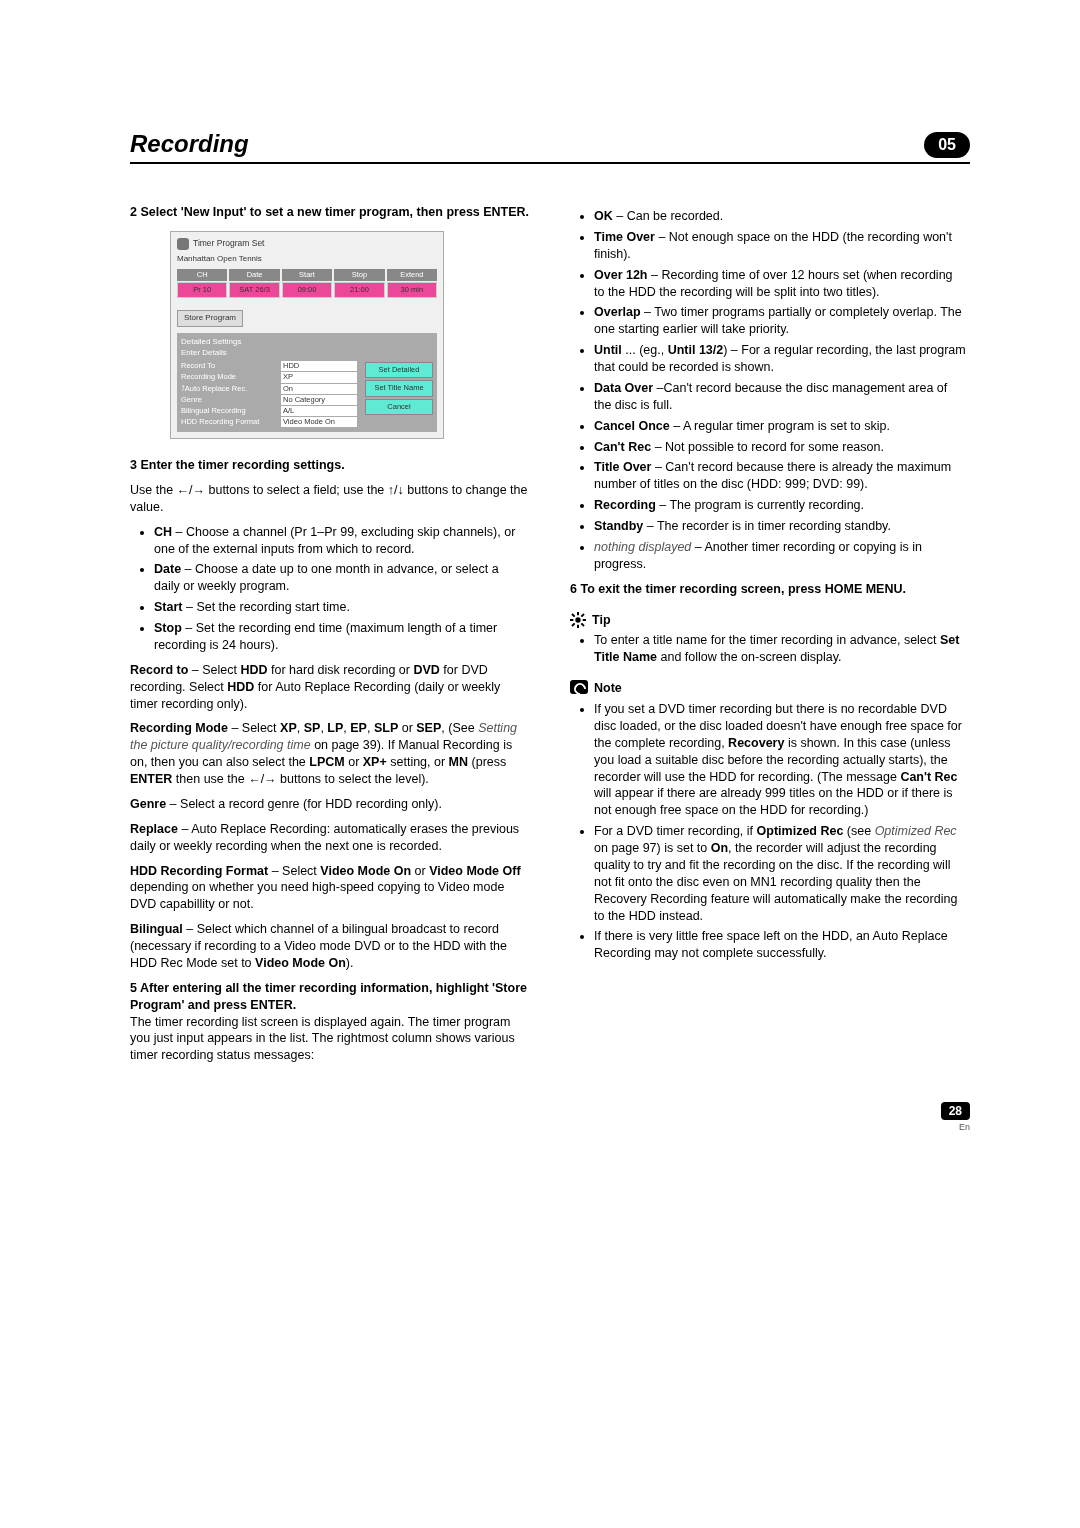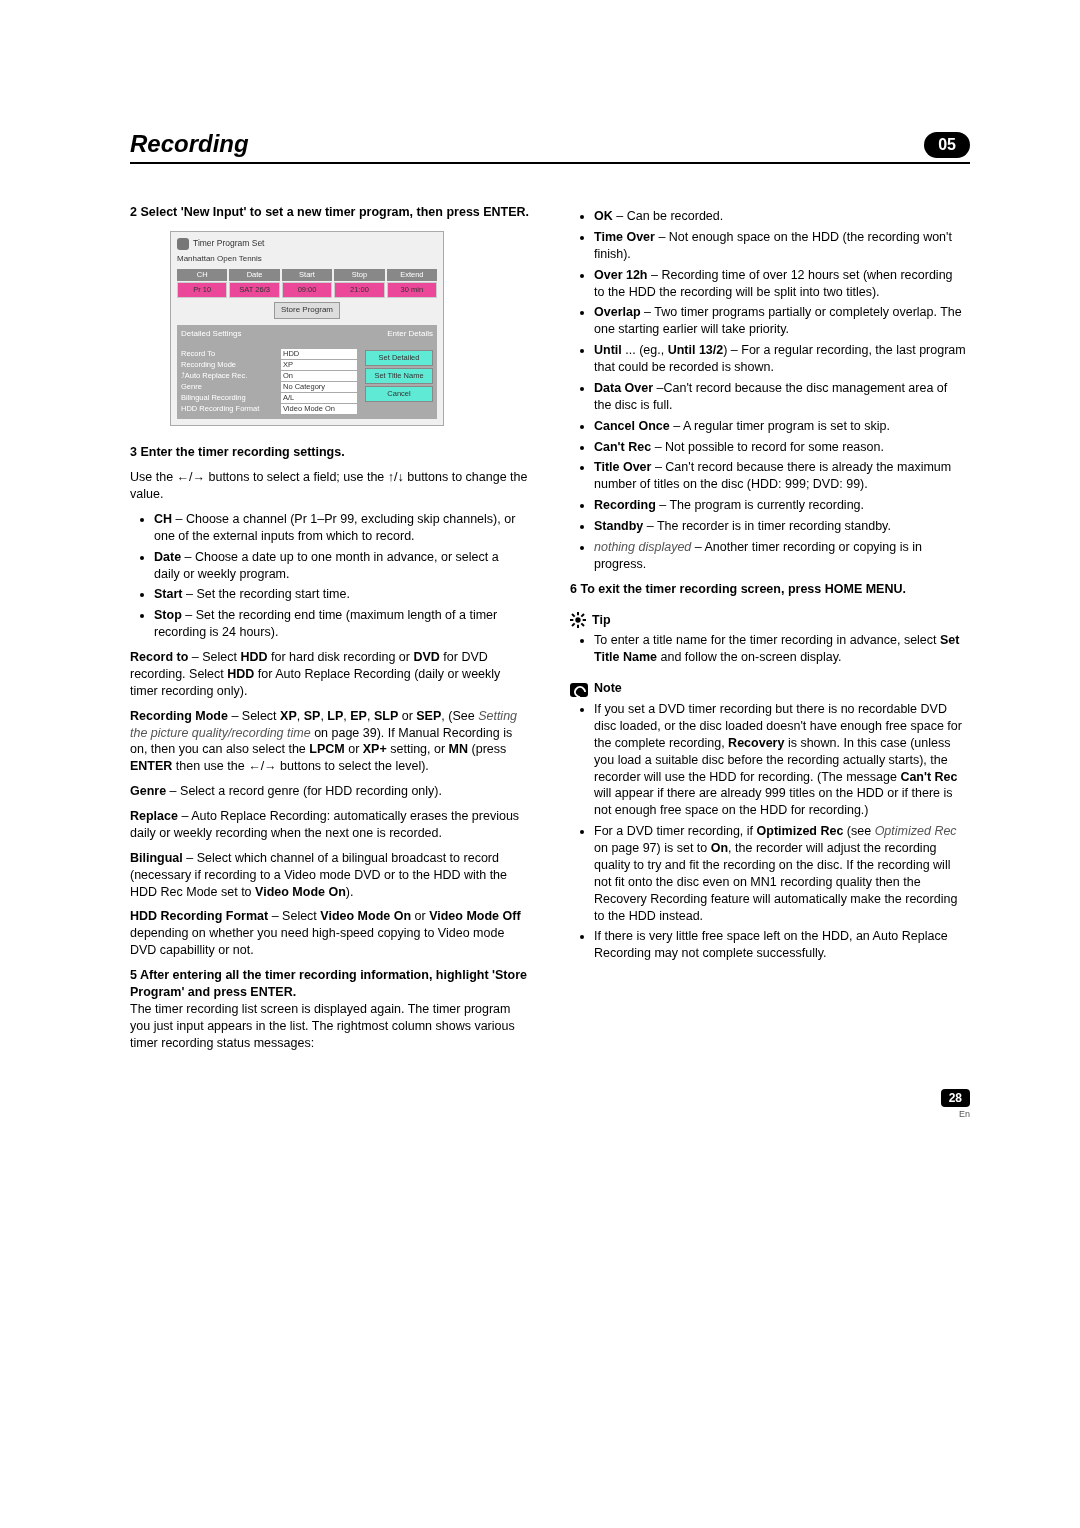--- a/index.html
+++ b/index.html
@@ -73,41 +73,41 @@
   .ui-subtitle { font-size:8px; margin-bottom:4px; }
   .ui-headrow { display:flex; gap:2px; }
   .ui-headrow > div {
     flex:1; background:#888; color:#fff; text-align:center; padding:1px 0; font-size:7.5px;
   }
   .ui-valrow { display:flex; gap:2px; margin-top:1px;}
   .ui-valrow > div {
     flex:1; background:#ec4899; text-align:center; padding:2px 0; font-size:7.5px; border:1px solid #ccc;
   }
   .ui-store {
-    margin-top:4px; text-align:center;
+    margin-top:12px; text-align:left;
   }
   .ui-store span {
     display:inline-block; background:#ddd; border:1px solid #999; padding:2px 6px; font-size:8px;
   }
   .ui-detail-box {
     background:#aaa; color:#fff; margin-top:6px; padding:4px;
   }
-  .ui-detail-head { display:flex; justify-content:space-between; font-size:8px; margin-bottom:8px;}
+  .ui-detail-head { display:flex; justify-content:space-between; font-size:8px; margin-bottom:2px;flex-direction:column;}
   .ui-detail-row { display:flex; font-size:7.5px; margin:1px 0;}
   .ui-detail-row .lbl { width:100px; }
   .ui-detail-row .val { flex:1; background:#fff; color:#333; padding:0 2px; margin-right:4px;}
   .ui-side-btns { float:right; width:68px; }
   .ui-side-btns div {
     background:#5eead4; color:#333; border:1px solid #888; padding:2px 2px; font-size:7.5px; text-align:center; margin:2px 0;
   }
   .ui-detail-wrap { display:flex; gap:4px;}
   .ui-detail-left { flex:1; }
 
   .tip-head, .note-head {
-    display:flex; align-items:flex-end; gap:6px; font-weight:bold; margin-top:14px; margin-bottom:4px;
+    display:flex; align-items:flex-start; gap:6px; font-weight:bold; margin-top:14px; margin-bottom:4px;
   }
   .tip-icon {
     width:16px; height:16px; display:inline-block;
   }
   .tip-icon svg, .note-icon svg { width:16px; height:16px; }
   .note-icon {
     width:18px; height:14px; display:inline-block; background:#000; border-radius:3px; position:relative;
   }
   .note-icon::after{
     content:""; position:absolute; left:4px; top:3px; width:8px; height:8px; border:2px solid #fff; border-radius:50%;
@@ -215,23 +215,23 @@
 
 
       <p><span class="inline-bold">Record to</span> – Select <span class="inline-bold">HDD</span> for hard disk recording or <span class="inline-bold">DVD</span> for DVD recording. Select <span class="inline-bold">HDD</span>  for Auto Replace Recording (daily or weekly timer recording only).</p>
 
       <p><span class="inline-bold">Recording Mode</span> – Select <span class="inline-bold">XP</span>, <span class="inline-bold">SP</span>, <span class="inline-bold">LP</span>, <span class="inline-bold">EP</span>, <span class="inline-bold">SLP</span> or <span class="inline-bold">SEP</span>, (See <span class="italic">Setting the picture quality/recording time</span> on page 39). If Manual Recording is on, then you can also select the <span class="inline-bold">LPCM</span> or <span class="inline-bold">XP+</span> setting, or <span class="inline-bold">MN</span> (press <span class="inline-bold">ENTER</span> then use the <span class="arrow">←/→</span> buttons to select the level).</p>
 
       <p><span class="inline-bold">Genre</span> – Select a record genre (for HDD recording only).</p>
 
       <p><span class="inline-bold">Replace</span> – Auto Replace Recording: automatically erases the previous daily or weekly recording when the next one is recorded.</p>
 
+      <p><span class="inline-bold">HDD Recording Format</span> – Select <span class="inline-bold">Video Mode On</span> or <span class="inline-bold">Video Mode Off</span> depending on whether you need high-speed copying to Video mode DVD capabillity or not.</p>
+
       <p><span class="inline-bold">Bilingual</span> – Select which channel of a bilingual broadcast to record (necessary if recording to a Video mode DVD or to the HDD with the HDD Rec Mode set to <span class="inline-bold">Video Mode On</span>).</p>
-
-      <p><span class="inline-bold">HDD Recording Format</span> – Select <span class="inline-bold">Video Mode On</span> or <span class="inline-bold">Video Mode Off</span> depending on whether you need high-speed copying to Video mode DVD capabillity or not.</p>
 
       <p><span class="step-head">5   After entering all the timer recording information, highlight 'Store Program' and press ENTER.</span><br>
       <span>The timer recording list screen is displayed again. The timer program you just input appears in the list. The rightmost column shows various timer recording status messages:</span></p>
     </div>
 
     <div class="col">
       <ul class="bullets">
         <li><span class="inline-bold">OK</span><span> – Can be recorded.</span></li>
         <li><span class="inline-bold">Time Over</span><span> – Not enough space on the HDD (the recording won't finish).</span></li>
         <li><span class="inline-bold">Over 12h</span><span>  – Recording time of over 12 hours set (when recording to the HDD the recording will be split into two titles).</span></li>

